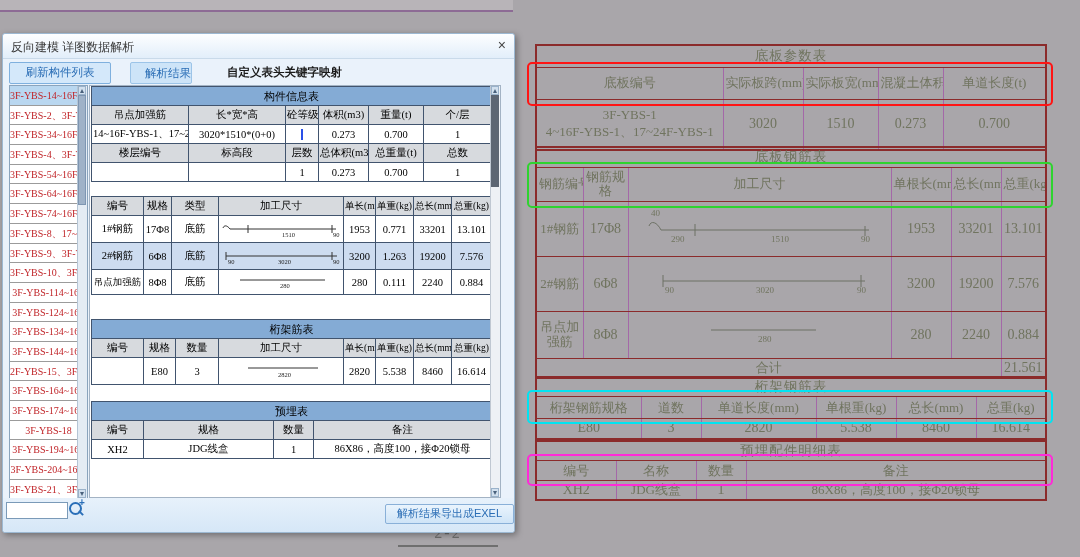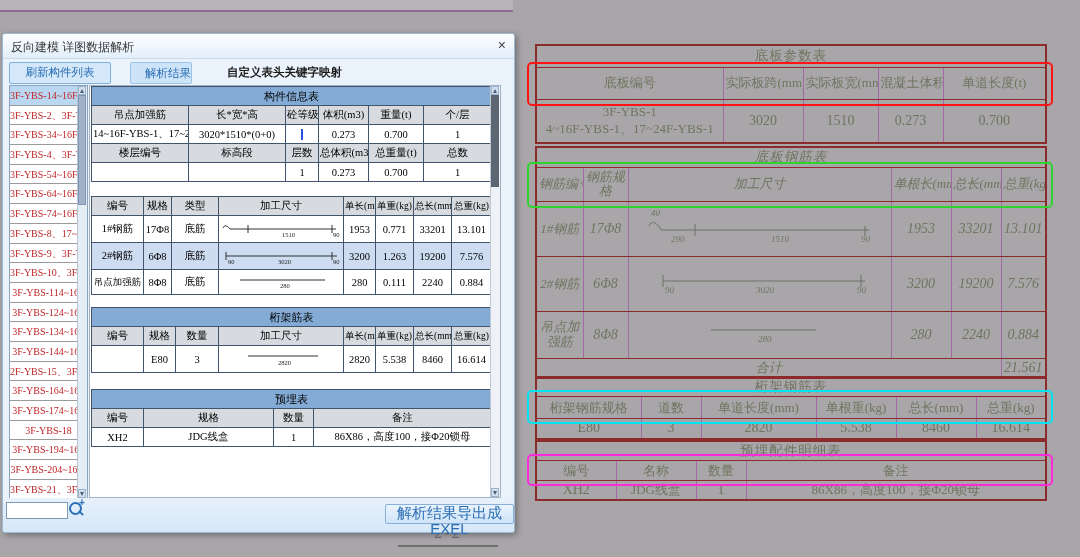--- a/index.html
+++ b/index.html
@@ -63,21 +63,21 @@
   .caret{display:inline-block;width:2px;height:11px;background:#2a50e8;vertical-align:middle;}
   .dt svg line,.dt svg path{stroke:#333;stroke-width:1;fill:none;}
   .dt svg text{fill:#222;font-size:6.5px;font-family:"Liberation Serif",serif;}
   
   .foot-band{position:absolute;left:0;top:464px;width:100%;height:34px;background:linear-gradient(#e7f1fb,#d6e7f7);border-radius:0 0 3px 3px;}
   .search{position:absolute;left:3px;top:468px;width:56px;height:15px;border:1px solid #7a9ab8;font-size:11px;padding:0 2px;}
   .mag{position:absolute;left:64px;top:466px;width:20px;height:20px;}
   .mag .circle{position:absolute;left:2px;top:2px;width:9px;height:9px;border:2px solid #2a6fb8;border-radius:50%;}
   .mag .handle{position:absolute;left:11px;top:12px;width:6px;height:2px;background:#2a6fb8;transform:rotate(45deg);}
   .mag .plus{position:absolute;left:12px;top:-3px;color:#2a6fb8;font-size:10px;font-weight:bold;}
-  .btn-export{position:absolute;left:382px;top:470px;width:127px;height:18px;background:linear-gradient(#eaf4fd,#cfe4f7);border:1px solid #89b0d8;border-radius:2px;font-size:15px;color:#2a6db5;text-align:center;line-height:16px;}
+  .btn-export{position:absolute;left:382px;top:470px;width:127px;height:18px;background:linear-gradient(#eaf4fd,#cfe4f7);border:1px solid #89b0d8;border-radius:2px;font-size:11px;color:#2a6db5;text-align:center;line-height:16px;}
 </style>
 </head>
 <body>
 
 <div class="page">
   <div class="top-strip"></div>
   <div class="purple-line"></div>
 
   <div class="cad">
 
@@ -93,34 +93,34 @@
           <tr style="height:22px">
         <td colspan="5" class="cad-title">底板参数表</td>
       </tr>
       <tr style="height:32px">
         <td>底板编号</td>
         <td>实际板跨(mm)</td>
         <td>实际板宽(mm)</td>
         <td>混凝土体积(m3)</td>
         <td>单道长度(t)</td>
       </tr>
-      <tr style="height:44px">
+      <tr style="height:51px">
         <td>
           <div>3F-YBS-1</div>
           <div>4~16F-YBS-1、17~24F-YBS-1</div>
         </td>
         <td class="num">3020</td>
         <td class="num">1510</td>
         <td class="num">0.273</td>
         <td class="num">0.700</td>
       </tr>
     </tbody>
       </table>
 
-    <table class="ct" style="top:146px;font-style:italic;">
+    <table class="ct" style="top:146px;">
       <colgroup>
           <col style="width:47px">
           <col style="width:45px">
           <col style="width:263px">
           <col style="width:60px">
           <col style="width:50px">
           <col style="width:45px">
         </colgroup>
       <tbody>
           <tr style="height:20px">
@@ -419,21 +419,21 @@
             </svg>
           </td>
           <td>280</td>
           <td>0.111</td>
           <td>2240</td>
           <td>0.884</td>
         </tr>
       </tbody>
         </table>
 
-      <table class="dt" style="margin-top:12px;">
+      <table class="dt" style="margin-top:24px;">
         <colgroup>
             <col style="width:52px">
             <col style="width:32px">
             <col style="width:43px">
             <col style="width:125px">
             <col style="width:32px">
             <col style="width:38px">
             <col style="width:38px">
             <col style="width:40px">
           </colgroup>

